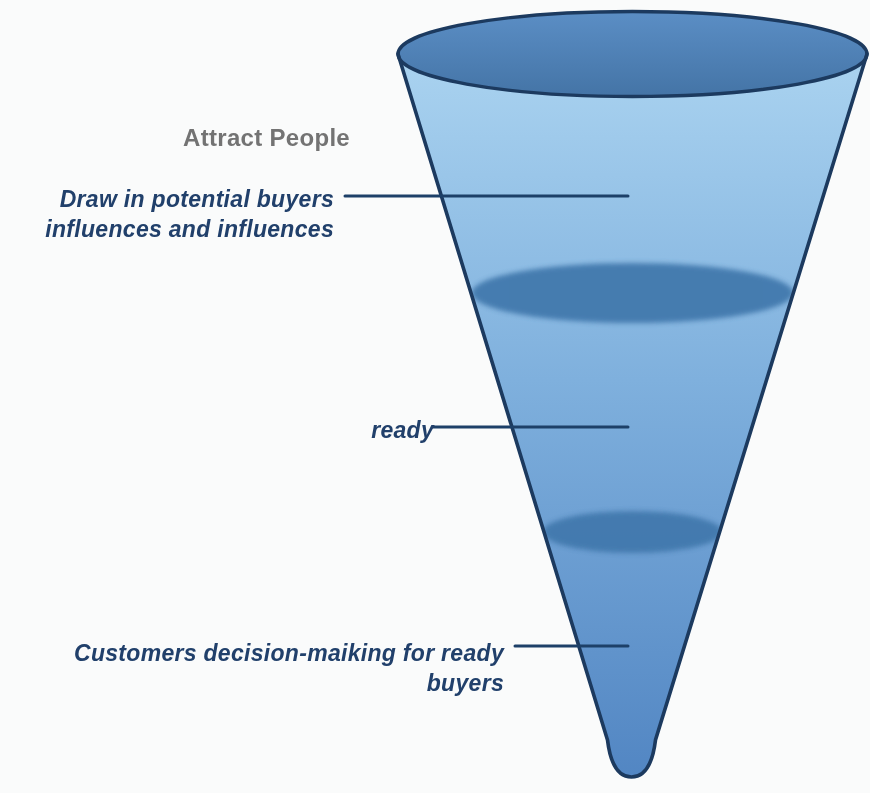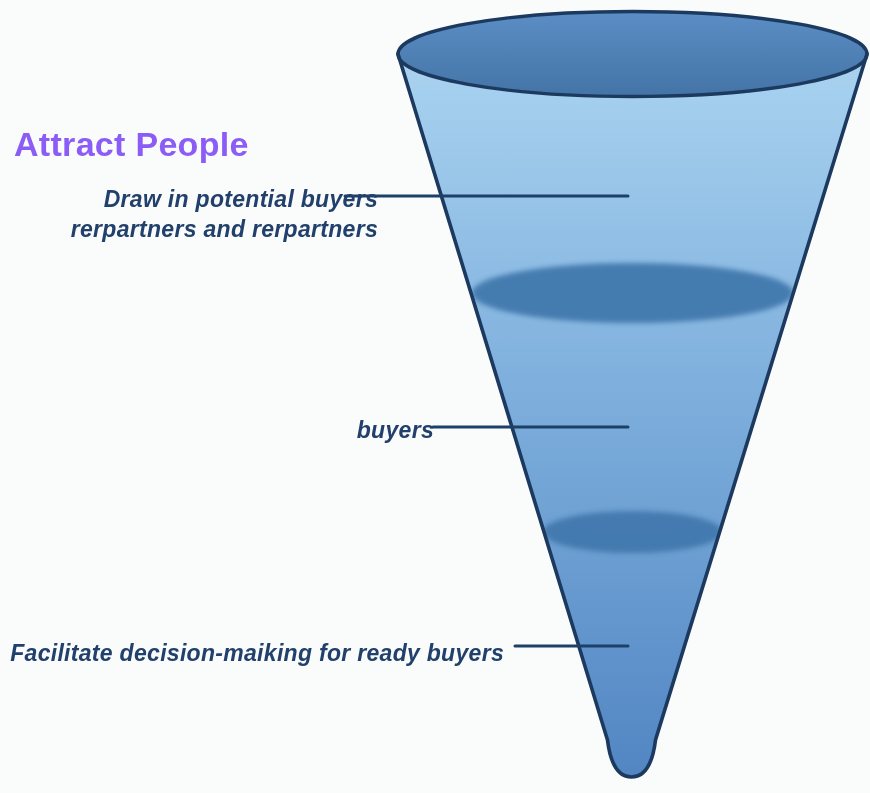--- a/index.html
+++ b/index.html
@@ -16,43 +16,43 @@
   }
   .funnel-svg {
     position: absolute;
     left: 0;
     top: 0;
     width: 870px;
     height: 793px;
   }
   .stage-title {
     position: absolute;
-    color: #8b5cf6;
-    font-size: 34px;
+    color: #737373;
+    font-size: 24px;
     font-weight: bold;
     line-height: 1.2;
     letter-spacing: 0.3px;
-    text-align: left;
+    text-align: right;
     white-space: nowrap;
   }
   .stage-desc {
     position: absolute;
     color: #21406b;
     font-size: 23px;
     font-style: italic;
     font-weight: 600;
     line-height: 30px;
     letter-spacing: 0.3px;
     text-align: right;
   }
   .stage-desc .desc-line { display: block; }
 
   
   .title-1 { top: 124px; left: 14px;  width: 336px; }
-  .desc-1  { top: 184px; left: 0;     width: 334px; padding-left: 44px; }
+  .desc-1  { top: 184px; left: 0;     width: 334px; }
   
   .title-2 { top: 363px; left: 28px;  width: 436px; }
   .desc-2  { top: 415px; left: 0;     width: 434px; }
   
   .title-3 { top: 582px; left: 35px;  width: 506px; }
   .desc-3  { top: 638px; left: 0;     width: 504px; }
 </style>
 </head>
 <body>
 
@@ -89,24 +89,24 @@
     <path d="M398 54 L607.5 740 Q612 777 631.5 777 Q651 777 655.5 740 L867 54" fill="none" stroke-width="3.6" stroke-linecap="round" stroke="#1c3a5f"></path>
 
     <line x1="345" y1="196" x2="628" y2="196" stroke-width="3" stroke-linecap="round" stroke="#1d4068"></line>
     <line x1="433" y1="427" x2="628" y2="427" stroke-width="3" stroke-linecap="round" stroke="#1d4068"></line>
     <line x1="515" y1="646" x2="628" y2="646" stroke-width="3" stroke-linecap="round" stroke="#1d4068"></line>
   </svg>
 
   <div class="stage-title title-1">Attract People</div>
   <div class="stage-desc desc-1">
     <span class="desc-line">Draw in potential buyers</span>
-    <span class="desc-line">rerpartners and rerpartners</span>
+    <span class="desc-line">influences and influences</span>
   </div>
 
   <div class="stage-desc desc-2">
-    <span class="desc-line">buyers</span>
+    <span class="desc-line">ready</span>
   </div>
 
   <div class="stage-desc desc-3">
-    <span class="desc-line">Facilitate decision-maiking for ready buyers</span>
+    <span class="desc-line">Customers decision-maiking for ready buyers</span>
   </div>
 
 </div>
 
 </body></html>

